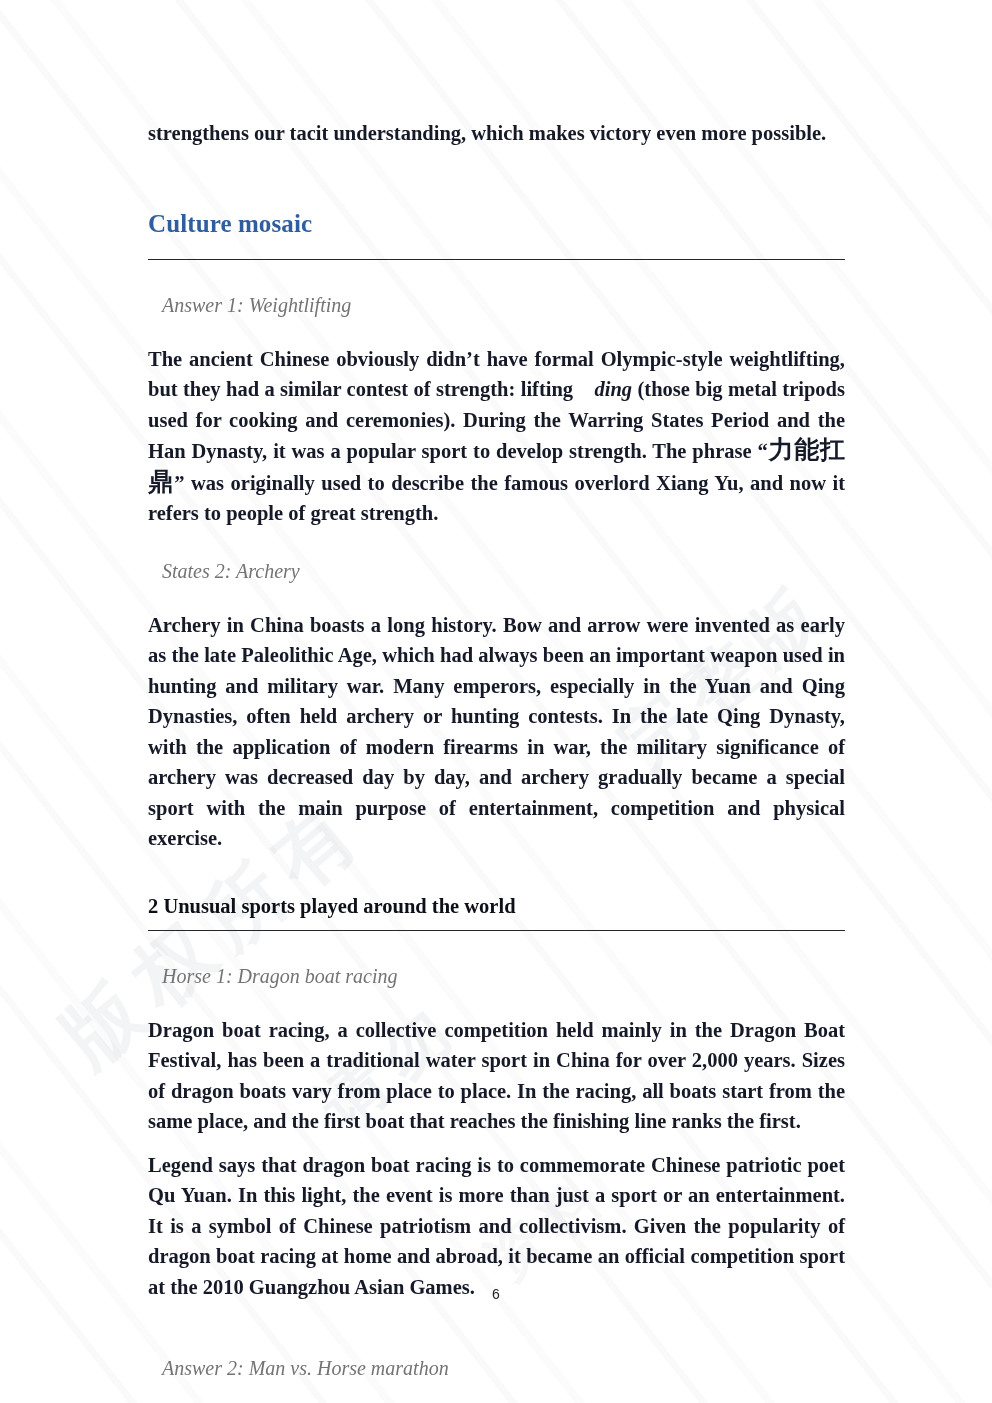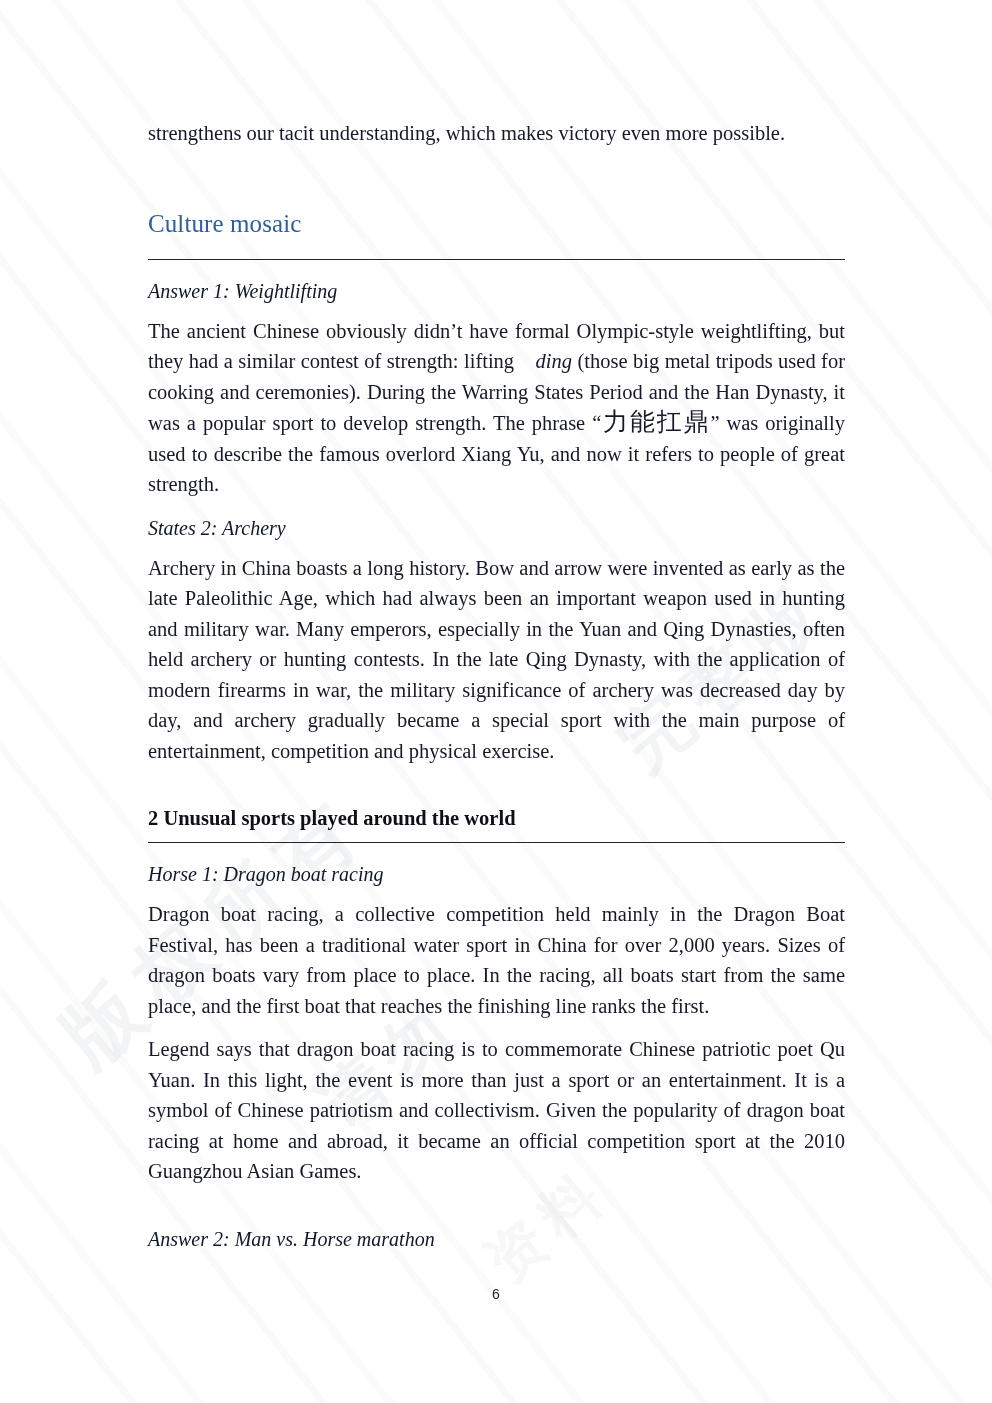--- a/index.html
+++ b/index.html
@@ -75,31 +75,31 @@
 
   p.body-text,
   p.lead-text {
     margin: 0 0 3px 0;
     font-size: 20.5px;
     line-height: 30.5px;
     text-align: justify;
     text-justify: inter-word;
     hyphens: none;
   }
-  p.body-text { text-indent: 0; }
+  p.body-text { text-indent: 0; font-weight: bold; }
 
   .spacer-lg { height: 56px; }
   .spacer-md { height: 34px; }
   .spacer-sm { height: 16px; }
   .spacer-xs { height: 10px; }
 
   h1.section-title {
     margin: 0;
     font-size: 25px;
-    font-weight: normal;
+    font-weight: bold;
     color: #2e5e9e;
     line-height: 32px;
     letter-spacing: 0.1px;
   }
 
   h2.sub-title {
     margin: 0;
     font-size: 20.5px;
     font-weight: bold;
     color: #0d0f19;
@@ -107,25 +107,25 @@
   }
 
   hr.rule {
     border: 0;
     border-top: 1.6px solid #23262f;
     margin: 9px 0 0 0;
     width: 100%;
   }
 
   p.answer-label {
-    margin: 0;
+    margin: 14px;
     font-size: 20px;
     font-style: italic;
     line-height: 30px;
-    color: #0f172a;
+    color: #737373;
   }
 
   .chinese {
     font-family: "DejaVu Sans", sans-serif;
     font-size: 25px;
   }
 
   em.term { font-style: italic; margin-left: 16px; }
 
   .page-number {

